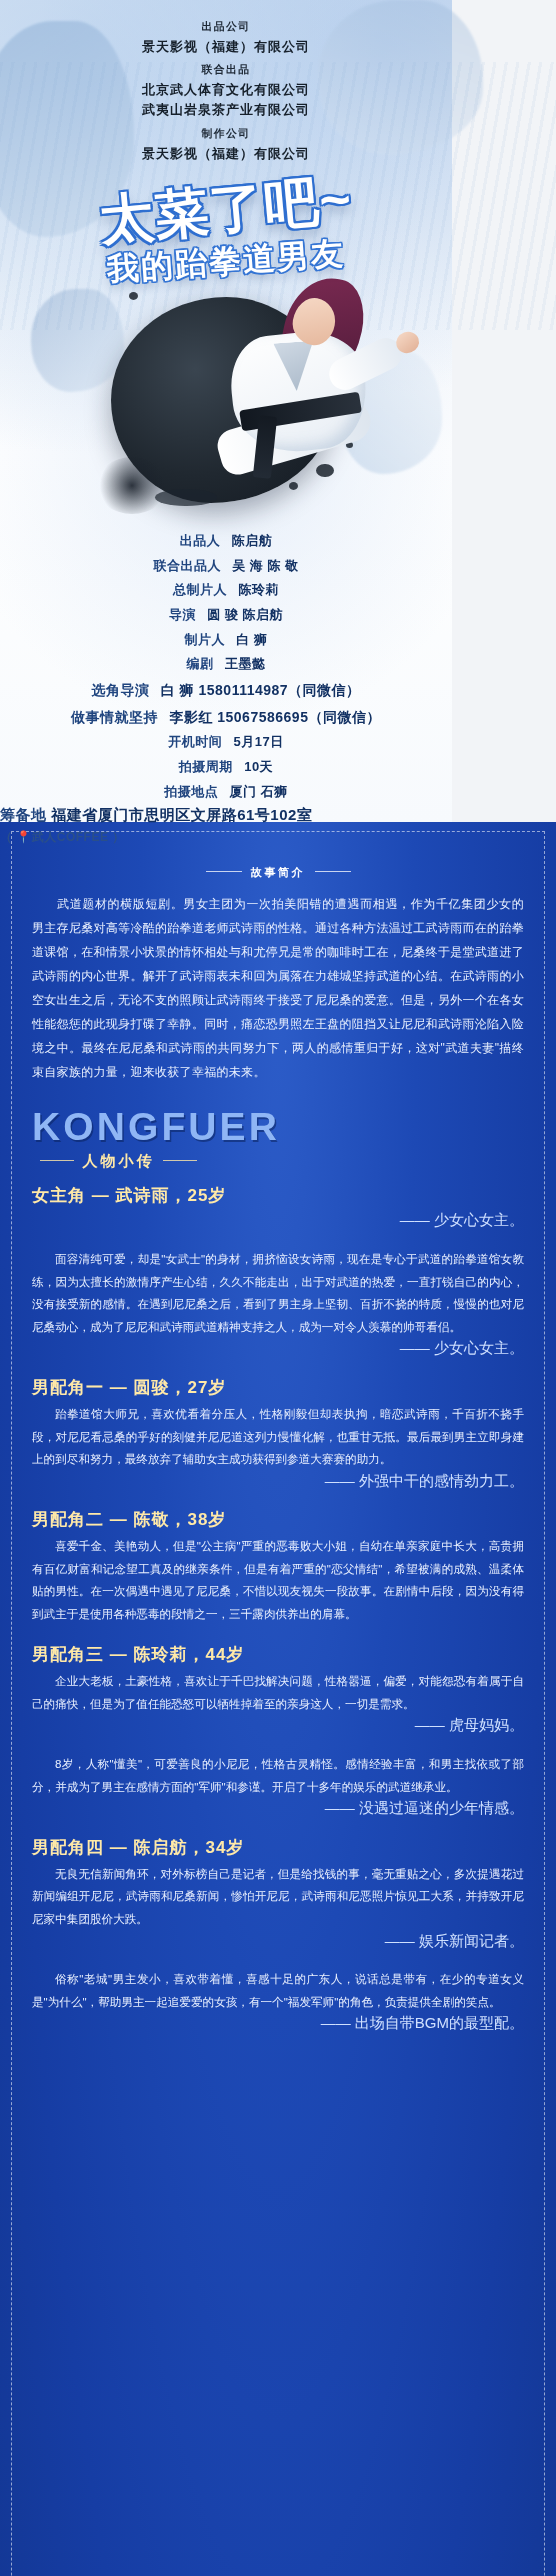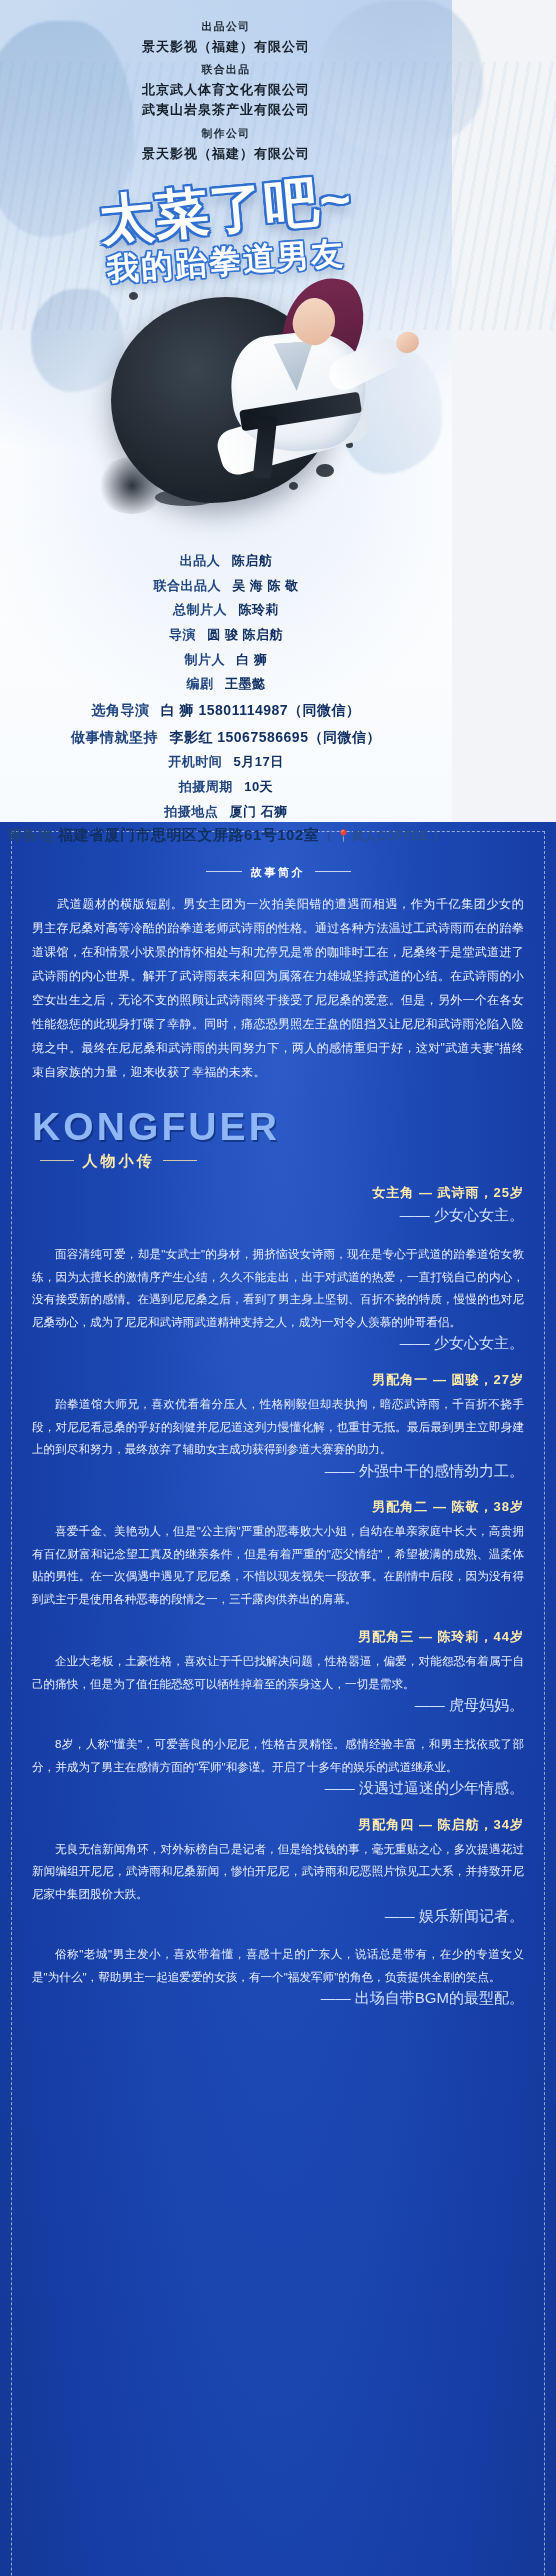--- a/index.html
+++ b/index.html
@@ -176,39 +176,39 @@
     position: absolute; left: 241px; top: 61px; width: 23px; height: 20.6px;
     background: linear-gradient(160deg,#f6d9c6,#e1b096);
     border-radius: 50%;
     transform: rotate(-20deg);
   }
 
   
   .credits2 {
     position: relative;
     z-index: 6;
-    margin-top: 20px;
+    margin-top: 0;
     color: #1a3c73;
   }
   .crow {
     display: flex;
     justify-content: center;
     align-items: baseline;
     gap: 11.3px;
     line-height: 1.9;
     font-size: 13px;
     letter-spacing: 0.5px;
     color: #17366c;
     font-weight: bold;
   }
   .crow .lbl { color: #20457f; }
   .crow .val { color: #123163; }
   .crow.big { font-size: 14px; }
   .crow.loc { font-size: 13px; }
-  .crow.addr { font-size: 15px; line-height: 1.5; flex-direction: row; gap: 1px; }
+  .crow.addr { font-size: 15px; line-height: 1.5; flex-direction: column; gap: 1px; }
   .addr-note { font-size: 12px; color: #2a4f8a; }
 
   
   .blue {
     position: relative;
     width: 556px;
     min-height: 2213px;
     background:
       radial-gradient(ellipse at 50% 8%, #2c5cc8 0%, #1d49b5 35%, #163da4 70%, #12358f 100%);
     padding: 13.4px 0 31px;
@@ -254,23 +254,23 @@
     color: #ffe9a8;
     font-size: 15px;
     font-weight: bold;
     letter-spacing: 3.1px;
     margin: 3.1px 0 13.4px;
   }
   .sec-title2 .bar { display:inline-block; width: 34px; height: 1px; background: rgba(255,233,168,.8); vertical-align: 4.6px; margin: 0 8.2px; }
 
   .person { margin-bottom: 17.5px; }
   .person-head {
-    text-align: right;
+    text-align: left;
     color: #ffe9a8;
-    font-size: 13px;
+    font-size: 17px;
     font-weight: bold;
     letter-spacing: 1px;
     margin-bottom: 4.1px;
   }
   .person-body {
     color: #e9f0ff;
     font-size: 11.6px;
     line-height: 1.95;
     text-align: justify;
     text-indent: 23px;

